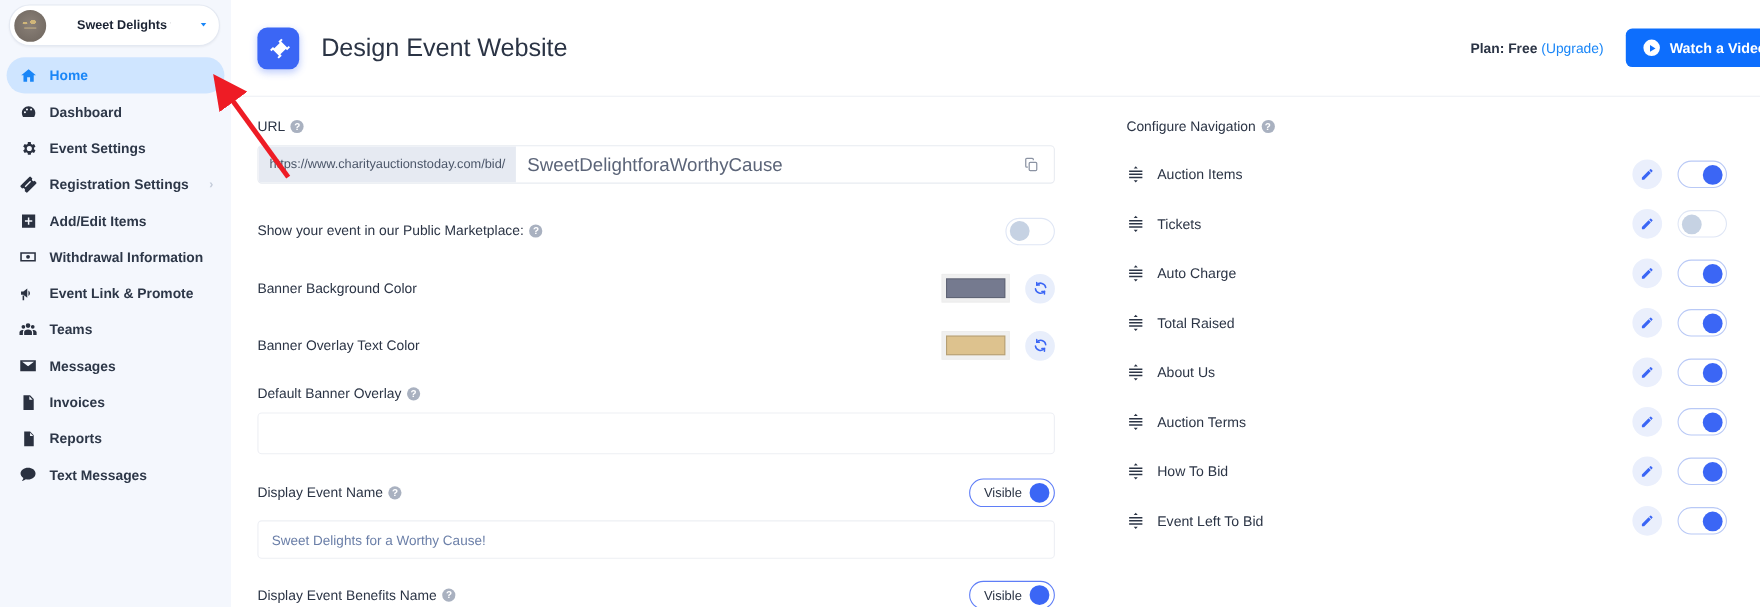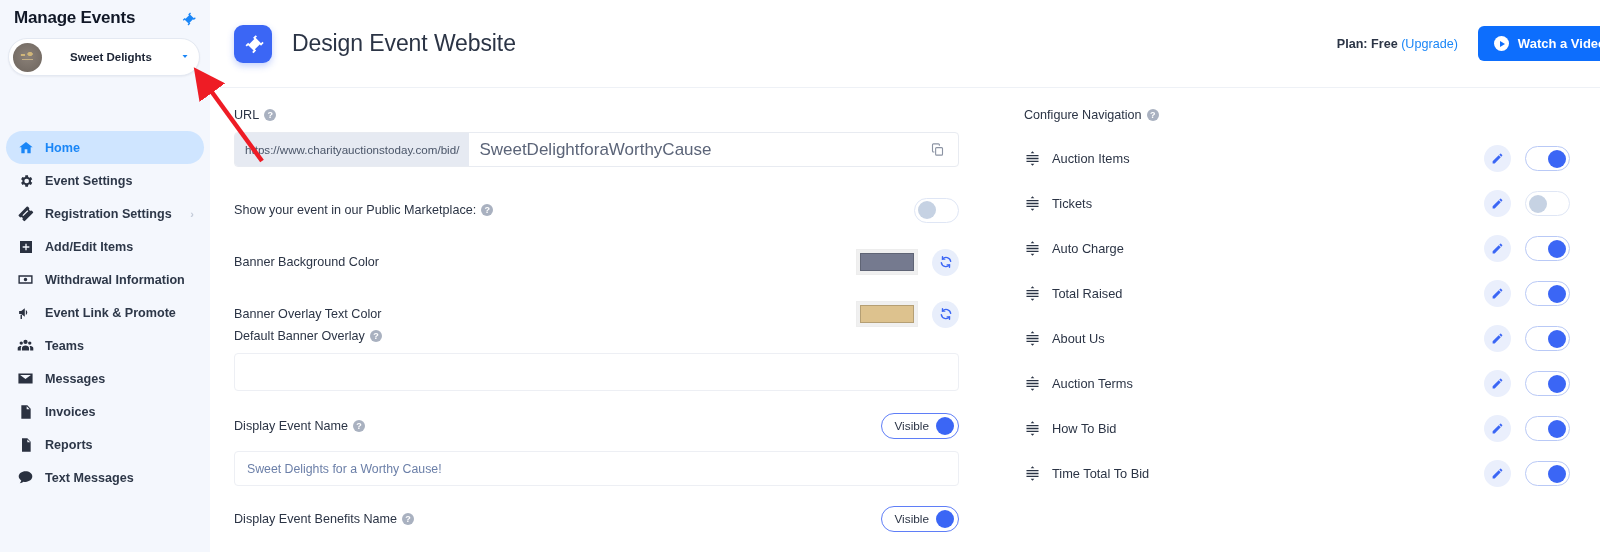--- a/index.html
+++ b/index.html
@@ -49,21 +49,21 @@
   }
   .caret-down { color: #1a86f7; font-size: 11px; flex: 0 0 auto; }
 
   .nav { display: flex; flex-direction: column; gap: 0; padding: 0 6px; }
   .nav-item {
     display: flex; align-items: center; gap: 10px;
     height: 33px; padding: 0 10px; border-radius: 17px;
     color: #2d3748; font-size: 12.6px; font-weight: 600; cursor: pointer;
     position: relative;
   }
-  .nav-item.active { background: #cfe5ff; color: #1a86f7; margin-top: 45px; }
+  .nav-item.active { background: #cfe5ff; color: #1a86f7; }
   .nav-ico { width: 19px; display: flex; justify-content: center; align-items: center; color: #2a3140; }
   .nav-item.active .nav-ico { color: #1a86f7; }
   .nav-chevron { margin-left: auto; color: #c3cbd9; font-size: 11px; }
 
   
   .main { flex: 1 1 auto; height: 552px; background: #fff; display: flex; flex-direction: column; }
   .topbar {
     height: 88px; display: flex; align-items: center; padding: 0 0 0 24px;
     border-bottom: 1px solid #eef1f6; flex: 0 0 88px;
   }
@@ -177,28 +177,20 @@
 
   
   .arrow-svg { position: absolute; left: 0; top: 0; width: 1600px; height: 552px; pointer-events: none; z-index: 9; }
 </style>
 </head>
 <body>
 
 <div class="app">
 
   <aside class="sidebar">
-    <div class="sb-head">
-      <div class="sb-title">Manage Events</div>
-      <div class="pin-icon">
-        <svg width="15" height="15" viewBox="0 0 24 24" fill="currentColor">
-          <path d="M14.5 2.5l-3 3 1.4 1.4-5.6 5.6-1.4-1.4-3 3 1.4 1.4 1.6-1.6 6.2 6.2-1.6 1.6L12 23.1l3-3-1.4-1.4 5.6-5.6 1.4 1.4 3-3L22.2 10l-1.6 1.6-6.2-6.2L16 3.9 14.5 2.5z"></path>
-        </svg>
-      </div>
-    </div>
 
     <div class="event-select">
       <div class="ev-avatar"></div>
       <div class="ev-name">Sweet Delights for a ...</div>
       <div class="caret-down">
         <svg width="12" height="12" viewBox="0 0 24 24" fill="currentColor">
             <path d="M7 10l5 6 5-6z"></path>
           </svg>
       </div>
     </div>
@@ -206,20 +198,28 @@
     <nav class="nav">
       <div class="nav-item active">
         <span class="nav-ico">
           <svg width="16" height="16" viewBox="0 0 24 24" fill="currentColor">
               <path d="M12 3L2 11h3v9h5v-6h4v6h5v-9h3L12 3z"></path>
             </svg>
         </span>
         <span>Home</span>
       </div>
 
+      <div class="nav-item">
+        <span class="nav-ico">
+          <svg width="16" height="16" viewBox="0 0 24 24" fill="currentColor">
+              <path d="M12 4C6.9 4 2.8 8.1 2.8 13.2c0 1.9.6 3.7 1.6 5.2h15.2c1-1.5 1.6-3.3 1.6-5.2C21.2 8.1 17.1 4 12 4zm-5 9.6a1.4 1.4 0 110-2.8 1.4 1.4 0 010 2.8zm2.8-4a1.4 1.4 0 110-2.8 1.4 1.4 0 010 2.8zm5.6 0a1.4 1.4 0 110-2.8 1.4 1.4 0 010 2.8zM13 16l4.2-5.4-5.6 3.4L13 16z"></path>
+            </svg>
+        </span>
+        <span>Dashboard</span>
+      </div>
 
       <div class="nav-item">
         <span class="nav-ico">
           <svg width="16" height="16" viewBox="0 0 24 24" fill="currentColor">
               <path d="M19.4 13a7.8 7.8 0 000-2l2-1.6-2-3.4-2.4 1a7.6 7.6 0 00-1.7-1L15 3.3H11l-.3 2.6c-.6.3-1.2.6-1.7 1l-2.4-1-2 3.4L6.6 11a7.8 7.8 0 000 2l-2 1.6 2 3.4 2.4-1c.5.4 1.1.8 1.7 1l.3 2.6h4l.3-2.6c.6-.3 1.2-.6 1.7-1l2.4 1 2-3.4-2-1.6zM13 15.5a3.5 3.5 0 110-7 3.5 3.5 0 010 7z"></path>
             </svg>
         </span>
         <span>Event Settings</span>
       </div>
 
@@ -385,21 +385,21 @@
               <svg width="14" height="14" viewBox="0 0 24 24" fill="none" stroke="currentColor" stroke-width="2.4" stroke-linecap="round">
                 <path d="M20 11a8 8 0 00-14-4"></path>
                   <path d="M4 13a8 8 0 0014 4"></path>
                 <path d="M6 3v4h4"></path>
                   <path d="M18 21v-4h-4"></path>
               </svg>
             </span>
           </div>
         </div>
 
-        <div style="">
+        <div style="margin-top:22px;">
           <div class="field-label">
             <span>Default Banner Overlay</span>
             <span class="help">?</span>
           </div>
           <div class="textbox tall"></div>
         </div>
 
         <div style="margin-top:20px;">
           <div class="row" style="margin-top:0;">
             <div class="field-label">
@@ -560,21 +560,21 @@
                   <span class="knob"></span>
                 </span>
               </span>
             </div>
             <div class="nav-row">
               <span class="drag-handle">
                 <svg width="17" height="17" viewBox="0 0 24 24" fill="currentColor">
                   <path d="M12 1.6l2.6 2.9H9.4L12 1.6zM3.5 7h17v1.9h-17V7zM3.5 11h17v1.9h-17V11zM3.5 15h17v1.9h-17V15zM12 22.4L9.4 19.5h5.2L12 22.4z"></path>
                 </svg>
               </span>
-              <span class="nav-label">Time Total To Bid</span>
+              <span class="nav-label">Event Left To Bid</span>
               <span class="nav-actions">
                 <span class="edit-btn">
                   <svg width="13" height="13" viewBox="0 0 24 24" fill="currentColor">
                     <path d="M3 17.2V21h3.8L18 9.8 14.2 6 3 17.2zM20.7 6.9a1 1 0 000-1.4l-2.2-2.2a1 1 0 00-1.4 0l-1.8 1.8L18.9 8.7l1.8-1.8z"></path>
                   </svg>
                 </span>
                 <span class="toggle ">
                   <span class="knob"></span>
                 </span>
               </span>

